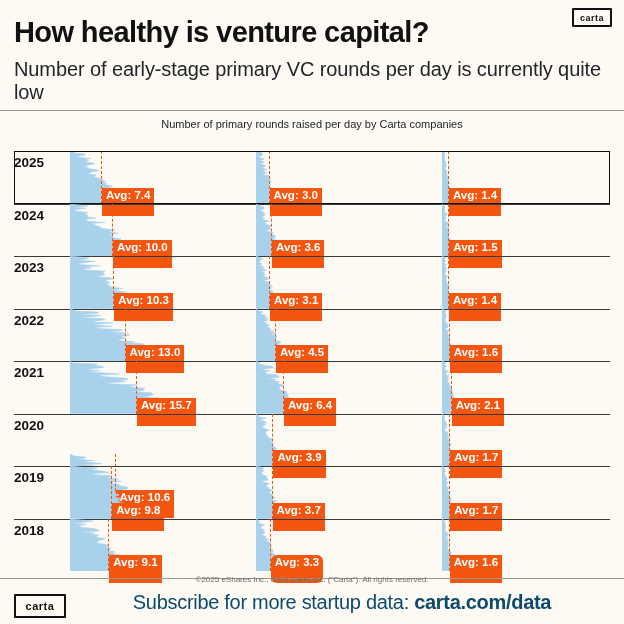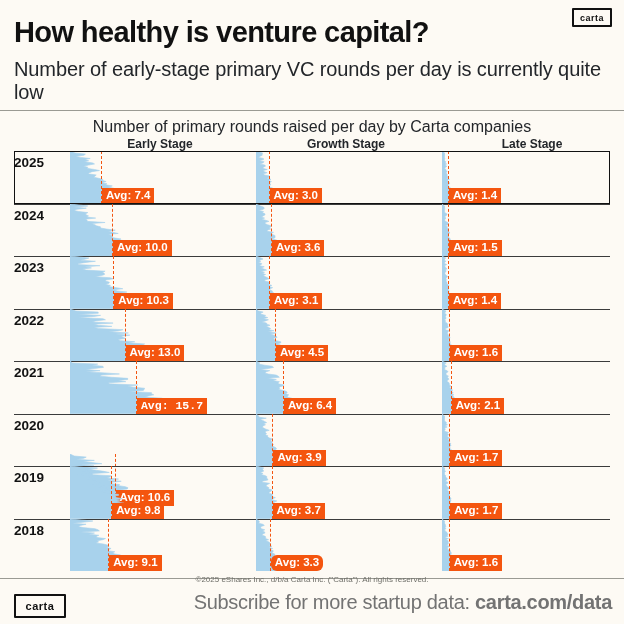--- a/index.html
+++ b/index.html
@@ -73,21 +73,21 @@
   .hr-top { top: 110px; }
   .hr-bottom { top: 578px; }
 
   
   .chart-caption {
     position: absolute;
     top: 118px;
     left: 0;
     width: 624px;
     text-align: center;
-    font-size: 16px;
+    font-size: 11px;
     color: #23262a;
   }
   .panel-labels {
     position: absolute;
     top: 137px;
     left: 70px;
     width: 554px;
     height: 14px;
   }
   .panel-label {
@@ -150,21 +150,21 @@
     width: 0;
     height: 52.5px;
     border-left: 1.6px dashed #f25511;
   }
   .avgtag {
     position: absolute;
     background: #f4550f;
     color: #ffffff;
     font-size: 11.5px;
     font-weight: bold;
-    padding: 1px 4px 2px 4px;
+    padding: 1px 4px 14px 4px;
     white-space: nowrap;
     line-height: 13px;
   }
 
   .highlight-box {
     position: absolute;
     border: 1.6px solid #111;
     box-sizing: border-box;
     pointer-events: none;
   }
@@ -185,46 +185,41 @@
     left: 14px;
     width: 48px;
     height: 20px;
     font-size: 11px;
   }
   .subscribe {
     position: absolute;
     top: 591px;
     left: 72px;
     width: 540px;
-    text-align: right;
+    text-align: center;
     font-size: 20px;
     letter-spacing: -0.3px;
-    color: #737373;
+    color: #0c4a6e;
   }
   .subscribe b { font-weight: bold; }
 </style>
 </head>
 <body>
 
 <div class="page">
 
   <div class="logo-box logo-top">carta</div>
 
   <div class="title">How healthy is venture capital?</div>
   <div class="subtitle">Number of early-stage primary VC rounds per day is currently quite low</div>
 
   <div class="hr hr-top"></div>
 
   <div class="chart-caption">Number of primary rounds raised per day by Carta companies</div>
 
-  <div class="panel-labels">
-    <div class="panel-label" style="left:0px;width:180px;">Early Stage</div>
-    <div class="panel-label" style="left:186px;width:180px;">Growth Stage</div>
-    <div class="panel-label" style="left:372px;width:180px;">Late Stage</div>
-  </div>
 
   <div class="plot" id="plot">
       <div class="year-row" style="top: 0px;">
         <div class="row-rule"></div>
         <div class="year-label">2025</div>
         <div class="panel" style="left: 70px; width: 168px;">
           <div class="ridge">
             <svg width="168" height="52.5" viewBox="0 0 168 52.5">
               <path d="M 0 52.5 L 54.23 52.50 L 59.06 51.40 L 51.75 50.30 L 54.03 49.21 L 51.35 48.11 L 50.67 47.01 L 50.81 45.91 L 45.67 44.82 L 45.76 43.72 L 46.38 42.62 L 49.20 41.52 L 46.66 40.42 L 39.15 39.33 L 46.19 38.23 L 43.25 37.13 L 38.11 36.03 L 42.28 34.93 L 35.64 33.84 L 36.90 32.74 L 31.96 31.64 L 36.11 30.54 L 32.50 29.45 L 32.74 28.35 L 28.53 27.25 L 23.63 26.15 L 25.09 25.05 L 26.27 23.96 L 18.19 22.86 L 19.34 21.76 L 22.03 20.66 L 29.49 19.57 L 24.62 18.47 L 16.87 17.37 L 17.95 16.27 L 13.46 15.17 L 18.63 14.08 L 24.54 12.98 L 22.75 11.88 L 14.22 10.78 L 18.62 9.68 L 14.83 8.59 L 20.22 7.49 L 10.73 6.39 L 5.58 5.29 L 13.98 4.20 L 15.44 3.10 L 5.08 2.00 L 0 0 Z" fill="#a8d2ec" stroke="#a8d2ec" stroke-width="0.6"></path>
             </svg>
@@ -348,21 +343,21 @@
       <div class="year-row" style="top: 210px;">
         <div class="row-rule"></div>
         <div class="year-label">2021</div>
         <div class="panel" style="left: 70px; width: 168px;">
           <div class="ridge">
             <svg width="168" height="52.5" viewBox="0 0 168 52.5">
               <path d="M 0 52.5 L 115.08 52.50 L 122.56 51.40 L 113.55 50.30 L 109.17 49.21 L 118.06 48.11 L 104.41 47.01 L 104.44 45.91 L 108.61 44.82 L 105.40 43.72 L 88.36 42.62 L 96.37 41.52 L 98.88 40.42 L 82.33 39.33 L 93.93 38.23 L 91.95 37.13 L 75.24 36.03 L 78.29 34.93 L 83.80 33.84 L 81.39 32.74 L 81.54 31.64 L 59.07 30.54 L 73.37 29.45 L 74.15 28.35 L 74.65 27.25 L 63.29 26.15 L 57.59 25.05 L 67.83 23.96 L 39.07 22.86 L 38.57 21.76 L 55.81 20.66 L 47.79 19.57 L 57.72 18.47 L 57.76 17.37 L 41.60 16.27 L 30.33 15.17 L 30.99 14.08 L 49.46 12.98 L 34.87 11.88 L 15.73 10.78 L 30.09 9.68 L 15.56 8.59 L 24.35 7.49 L 33.43 6.39 L 32.94 5.29 L 21.97 4.20 L 27.72 3.10 L 2.52 2.00 L 0 0 Z" fill="#a8d2ec" stroke="#a8d2ec" stroke-width="0.6"></path>
             </svg>
           </div>
           <div class="avgline" style="left: 65.94px;"></div>
-          <div class="avgtag" style="left: 66.94px; top: 36.5px; font-family: Liberation Mono, monospace;">Avg: 15.7</div>
+          <div class="avgtag" style="left: 66.94px; top: 36.5px;">Avg: 15.7</div>
         </div>
         <div class="panel" style="left: 256px; width: 168px;">
           <div class="ridge">
             <svg width="168" height="52.5" viewBox="0 0 168 52.5">
               <path d="M 0 52.5 L 49.66 52.50 L 47.36 51.40 L 48.93 50.30 L 46.22 49.21 L 45.23 48.11 L 41.22 47.01 L 43.03 45.91 L 44.42 44.82 L 40.08 43.72 L 42.54 42.62 L 39.21 41.52 L 39.61 40.42 L 35.73 39.33 L 34.18 38.23 L 35.48 37.13 L 31.03 36.03 L 31.62 34.93 L 32.72 33.84 L 29.44 32.74 L 31.21 31.64 L 30.63 30.54 L 27.41 29.45 L 22.26 28.35 L 23.93 27.25 L 22.85 26.15 L 26.59 25.05 L 28.09 23.96 L 22.40 22.86 L 22.01 21.76 L 23.44 20.66 L 16.86 19.57 L 20.34 18.47 L 11.31 17.37 L 23.34 16.27 L 22.32 15.17 L 20.17 14.08 L 12.16 12.98 L 8.89 11.88 L 10.18 10.78 L 13.77 9.68 L 4.05 8.59 L 12.25 7.49 L 17.58 6.39 L 16.24 5.29 L 8.70 4.20 L 2.52 3.10 L 3.89 2.00 L 0 0 Z" fill="#a8d2ec" stroke="#a8d2ec" stroke-width="0.6"></path>
             </svg>
           </div>
           <div class="avgline" style="left: 26.88px;"></div>
           <div class="avgtag" style="left: 27.88px; top: 36.5px;">Avg: 6.4</div>
         </div>

